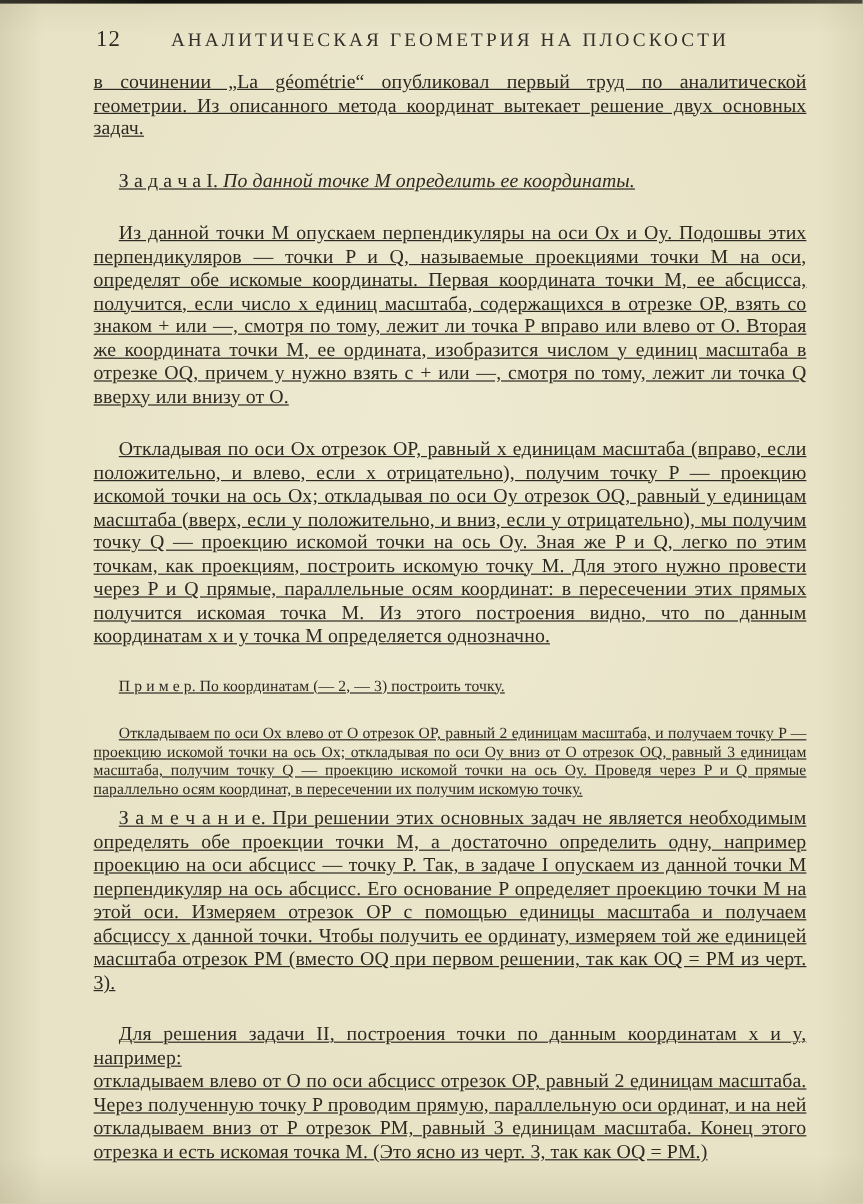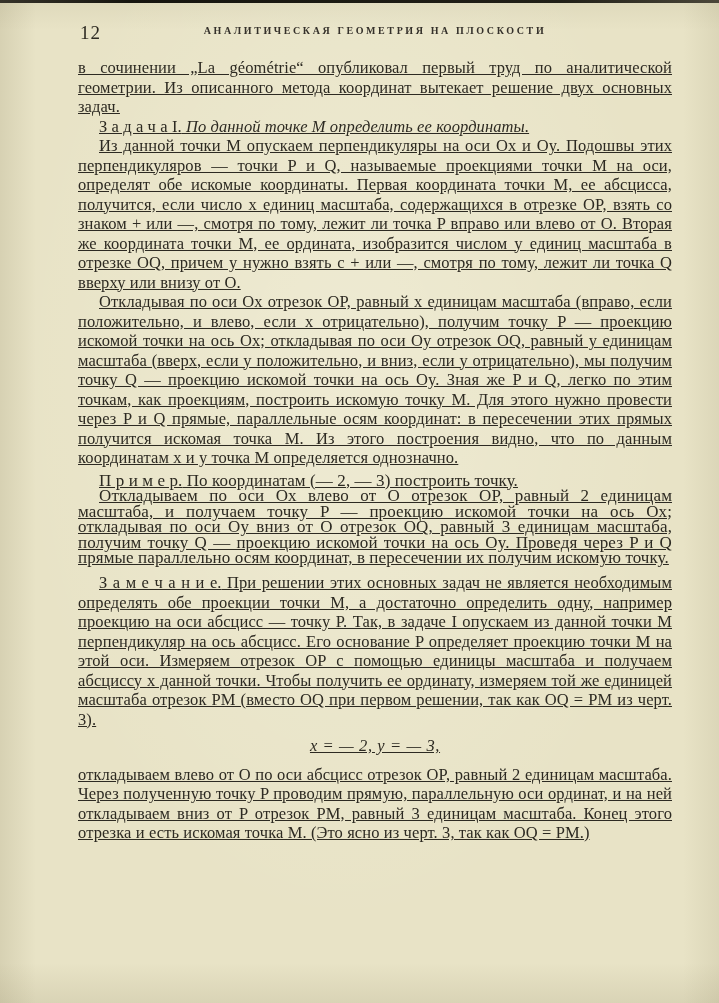--- a/index.html
+++ b/index.html
@@ -40,38 +40,38 @@
     left: 2px;
     top: 0;
     font-size: 19px;
     letter-spacing: 1px;
   }
   .running-head {
     position: absolute;
     left: 0; right: 0;
     top: 3px;
     text-align: center;
-    font-size: 10px;
-    font-weight: bold;
+    font-size: 16px;
+    font-weight: normal;
     letter-spacing: 2.6px;
     color: #34302a;
   }
   .body-text p {
     margin: 0;
     text-align: justify;
     font-size: 16.5px;
     line-height: 19.5px;
     letter-spacing: 0.1px;
     text-decoration: underline;
   }
-  .body-text p.ind { text-indent: 21px; }
+  .body-text p.ind { text-indent: 21px; margin-top: 24px; }
   .task-title { font-style: italic; }
   .small-block { margin: 5px 0 7px 0; }
   .body-text .small-block p {
-    font-size: 17px;
+    font-size: 13px;
     line-height: 15.6px;
   }
   .remark-p { margin-top: 7px !important; }
   .formula-p {
     text-align: center !important;
     text-indent: 0 !important;
     font-style: italic;
     margin: 7px 0 9px 0 !important;
     letter-spacing: 0.6px !important;
   }
@@ -98,19 +98,19 @@
 
     <p class="ind">Откладывая по оси Ox отрезок OP, равный x единицам масштаба (вправо, если положительно, и влево, если x отрицательно), получим точку P — проекцию искомой точки на ось Ox; откладывая по оси Oy отрезок OQ, равный y единицам масштаба (вверх, если y положительно, и вниз, если y отрицательно), мы получим точку Q — проекцию искомой точки на ось Oy. Зная же P и Q, легко по этим точкам, как проекциям, построить искомую точку M. Для этого нужно провести через P и Q прямые, параллельные осям координат: в пересечении этих прямых получится искомая точка M. Из этого построения видно, что по данным координатам x и y точка M определяется однозначно.</p>
 
     <div class="small-block">
       <p class="ind"><span>П р и м е р.</span><span> По координатам (— 2, — 3) построить точку.</span></p>
       <p class="ind">Откладываем по оси Ox влево от O отрезок OP, равный 2 единицам масштаба, и получаем точку P — проекцию искомой точки на ось Ox; откладывая по оси Oy вниз от O отрезок OQ, равный 3 единицам масштаба, получим точку Q — проекцию искомой точки на ось Oy. Проведя через P и Q прямые параллельно осям координат, в пересечении их получим искомую точку.</p>
     </div>
 
     <p class="ind remark-p"><span>З а м е ч а н и е.</span><span> При решении этих основных задач не является необходимым определять обе проекции точки M, а достаточно определить одну, например проекцию на оси абсцисс — точку P. Так, в задаче I опускаем из данной точки M перпендикуляр на ось абсцисс. Его основание P определяет проекцию точки M на этой оси. Измеряем отрезок OP с помощью единицы масштаба и получаем абсциссу x данной точки. Чтобы получить ее ординату, измеряем той же единицей масштаба отрезок PM (вместо OQ при первом решении, так как OQ = PM из черт. 3).</span></p>
 
+    <p class="ind">Для решения задачи II, построения точки по данным координатам x и y, например:</p>
 
-    <p class="formula-p">x = — 2,  y = — 3,</p>
 
     <p>откладываем влево от O по оси абсцисс отрезок OP, равный 2 единицам масштаба. Через полученную точку P проводим прямую, параллельную оси ординат, и на ней откладываем вниз от P отрезок PM, равный 3 единицам масштаба. Конец этого отрезка и есть искомая точка M. (Это ясно из черт. 3, так как OQ = PM.)</p>
 
   </div>
 </div>
 
 </body></html>

